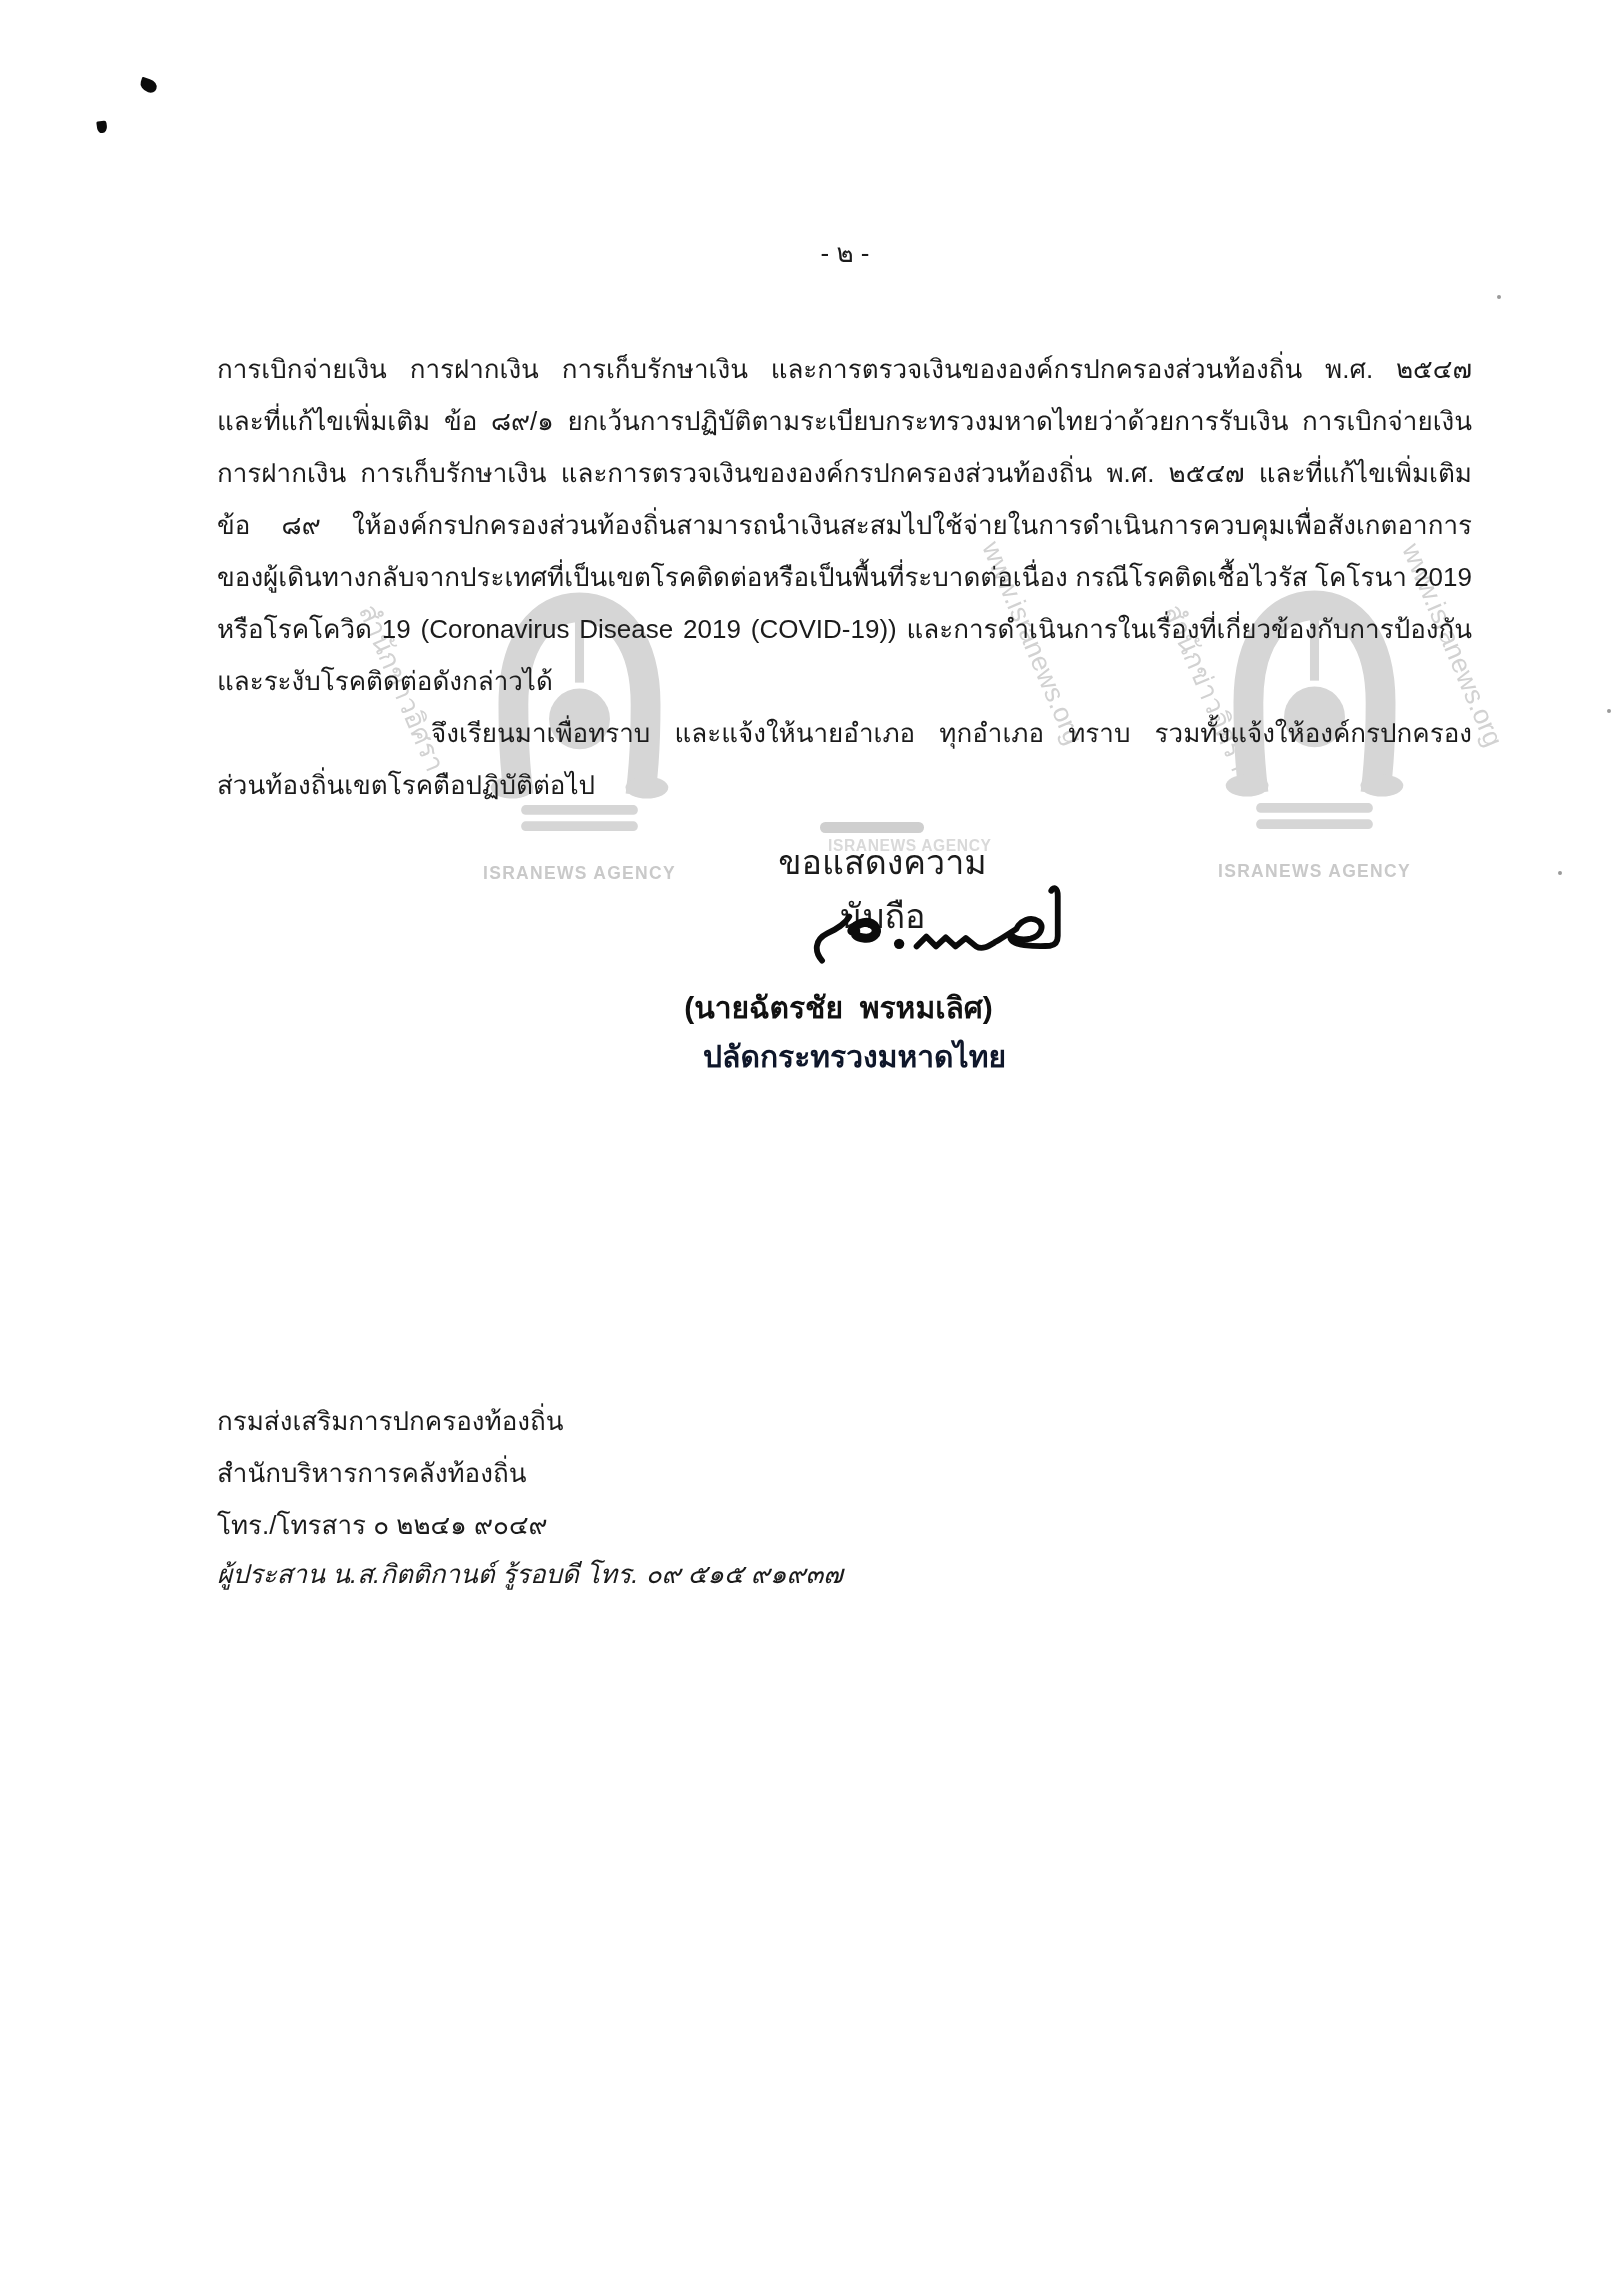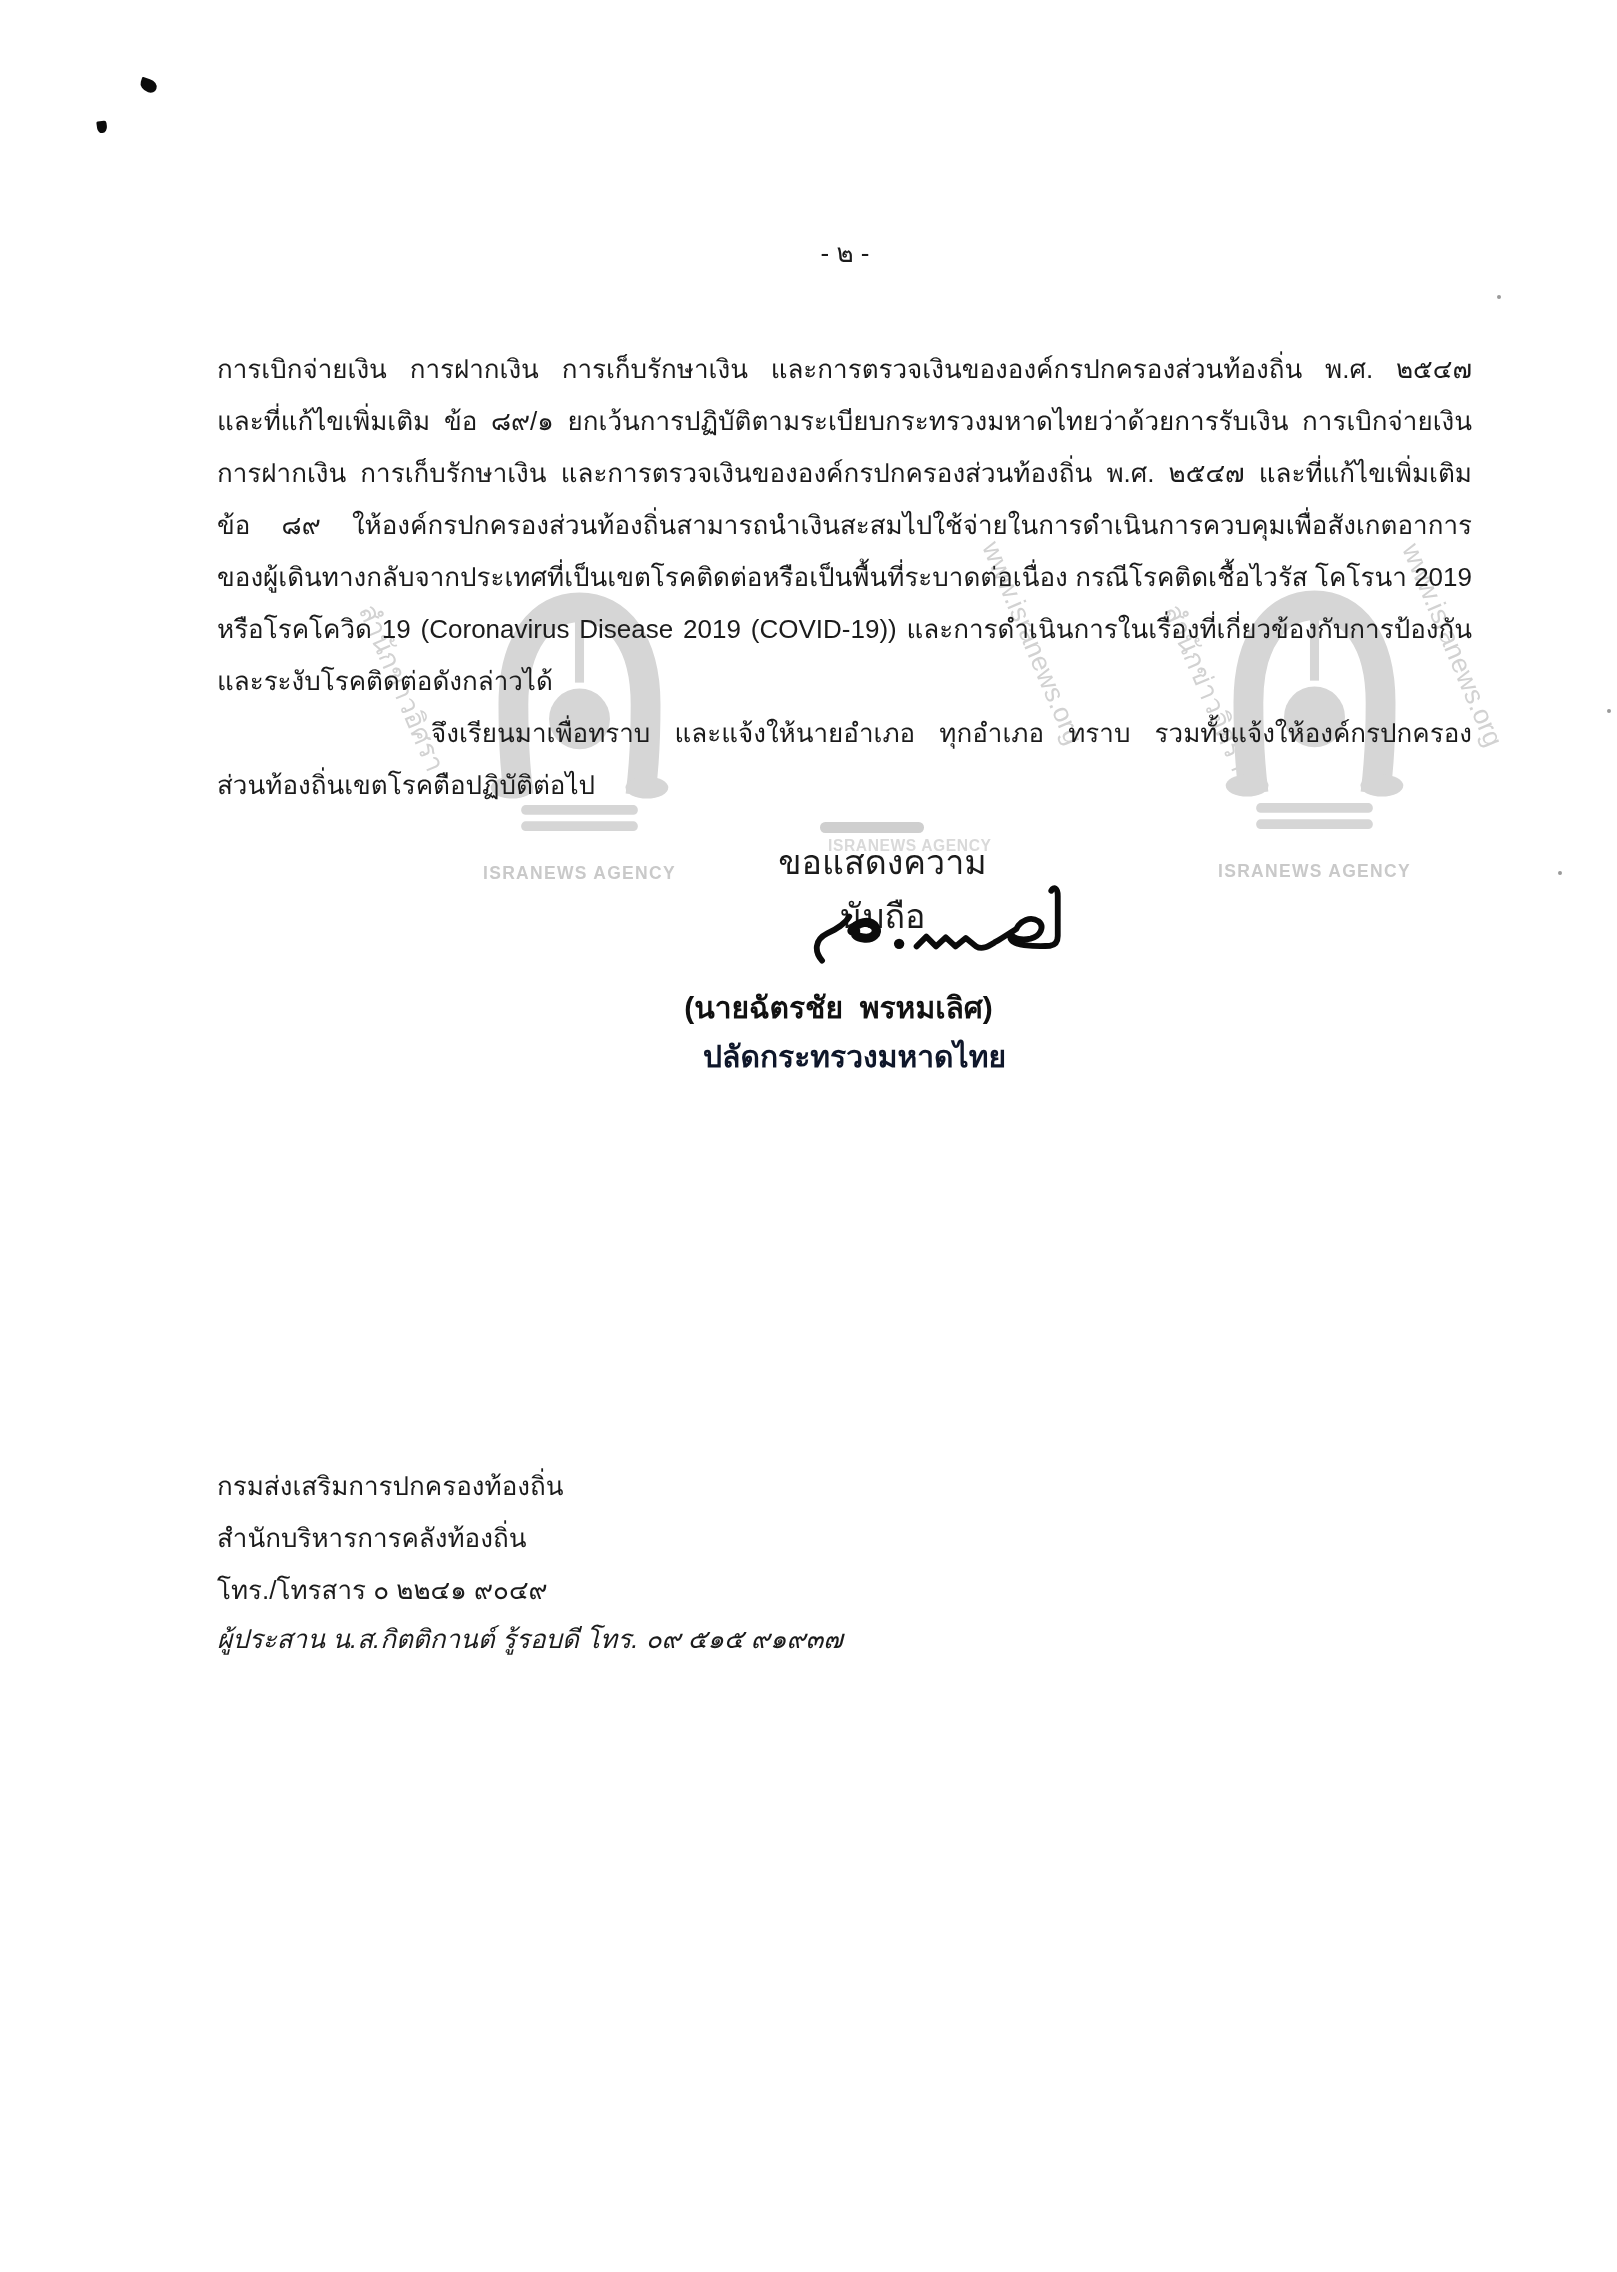--- a/index.html
+++ b/index.html
@@ -37,21 +37,21 @@
   .txt{position:absolute;z-index:2;}
   .page-number{top:232px;left:748px;width:194px;text-align:center;font-size:26px;}
   .body-block{top:343px;left:217px;width:1255px;font-size:26px;line-height:52px;}
   .bl{white-space:nowrap;}
   .jline{text-align:justify;text-align-last:justify;white-space:normal;}
   .indent{text-indent:214px;}
   .salutation{top:835px;left:753px;width:259px;text-align:center;font-size:34px;}
   .sig-svg{position:absolute;z-index:2;top:879px;left:813px;}
   .signer-name{top:984px;left:644px;width:389px;text-align:center;font-size:30px;font-weight:bold;white-space:pre;color:#111;}
   .signer-title{top:1033px;left:660px;width:389px;text-align:center;font-size:30px;font-weight:bold;color:#0f172a;}
-  .footer-block{top:1460px;left:217px;width:1037px;font-size:26px;line-height:52px;}
+  .footer-block{top:1395px;left:217px;width:1037px;font-size:26px;line-height:52px;}
   .footer-small{font-size:26px;line-height:47px;font-style:italic;}
   
   .blot{position:absolute;z-index:3;background:#0c0c0c;}
   .blot-a{top:79px;left:140px;width:17px;height:13px;border-radius:10% 80% 60% 90%;transform:rotate(18deg);}
   .blot-b{top:121px;left:97px;width:10.4px;height:12.3px;border-radius:20% 30% 70% 60%;transform:rotate(-8deg);}
   .speck{position:absolute;z-index:3;background:#9a9a9a;border-radius:50%;width:3.9px;height:3.9px;}
 </style>
 </head>
 <body>
 

